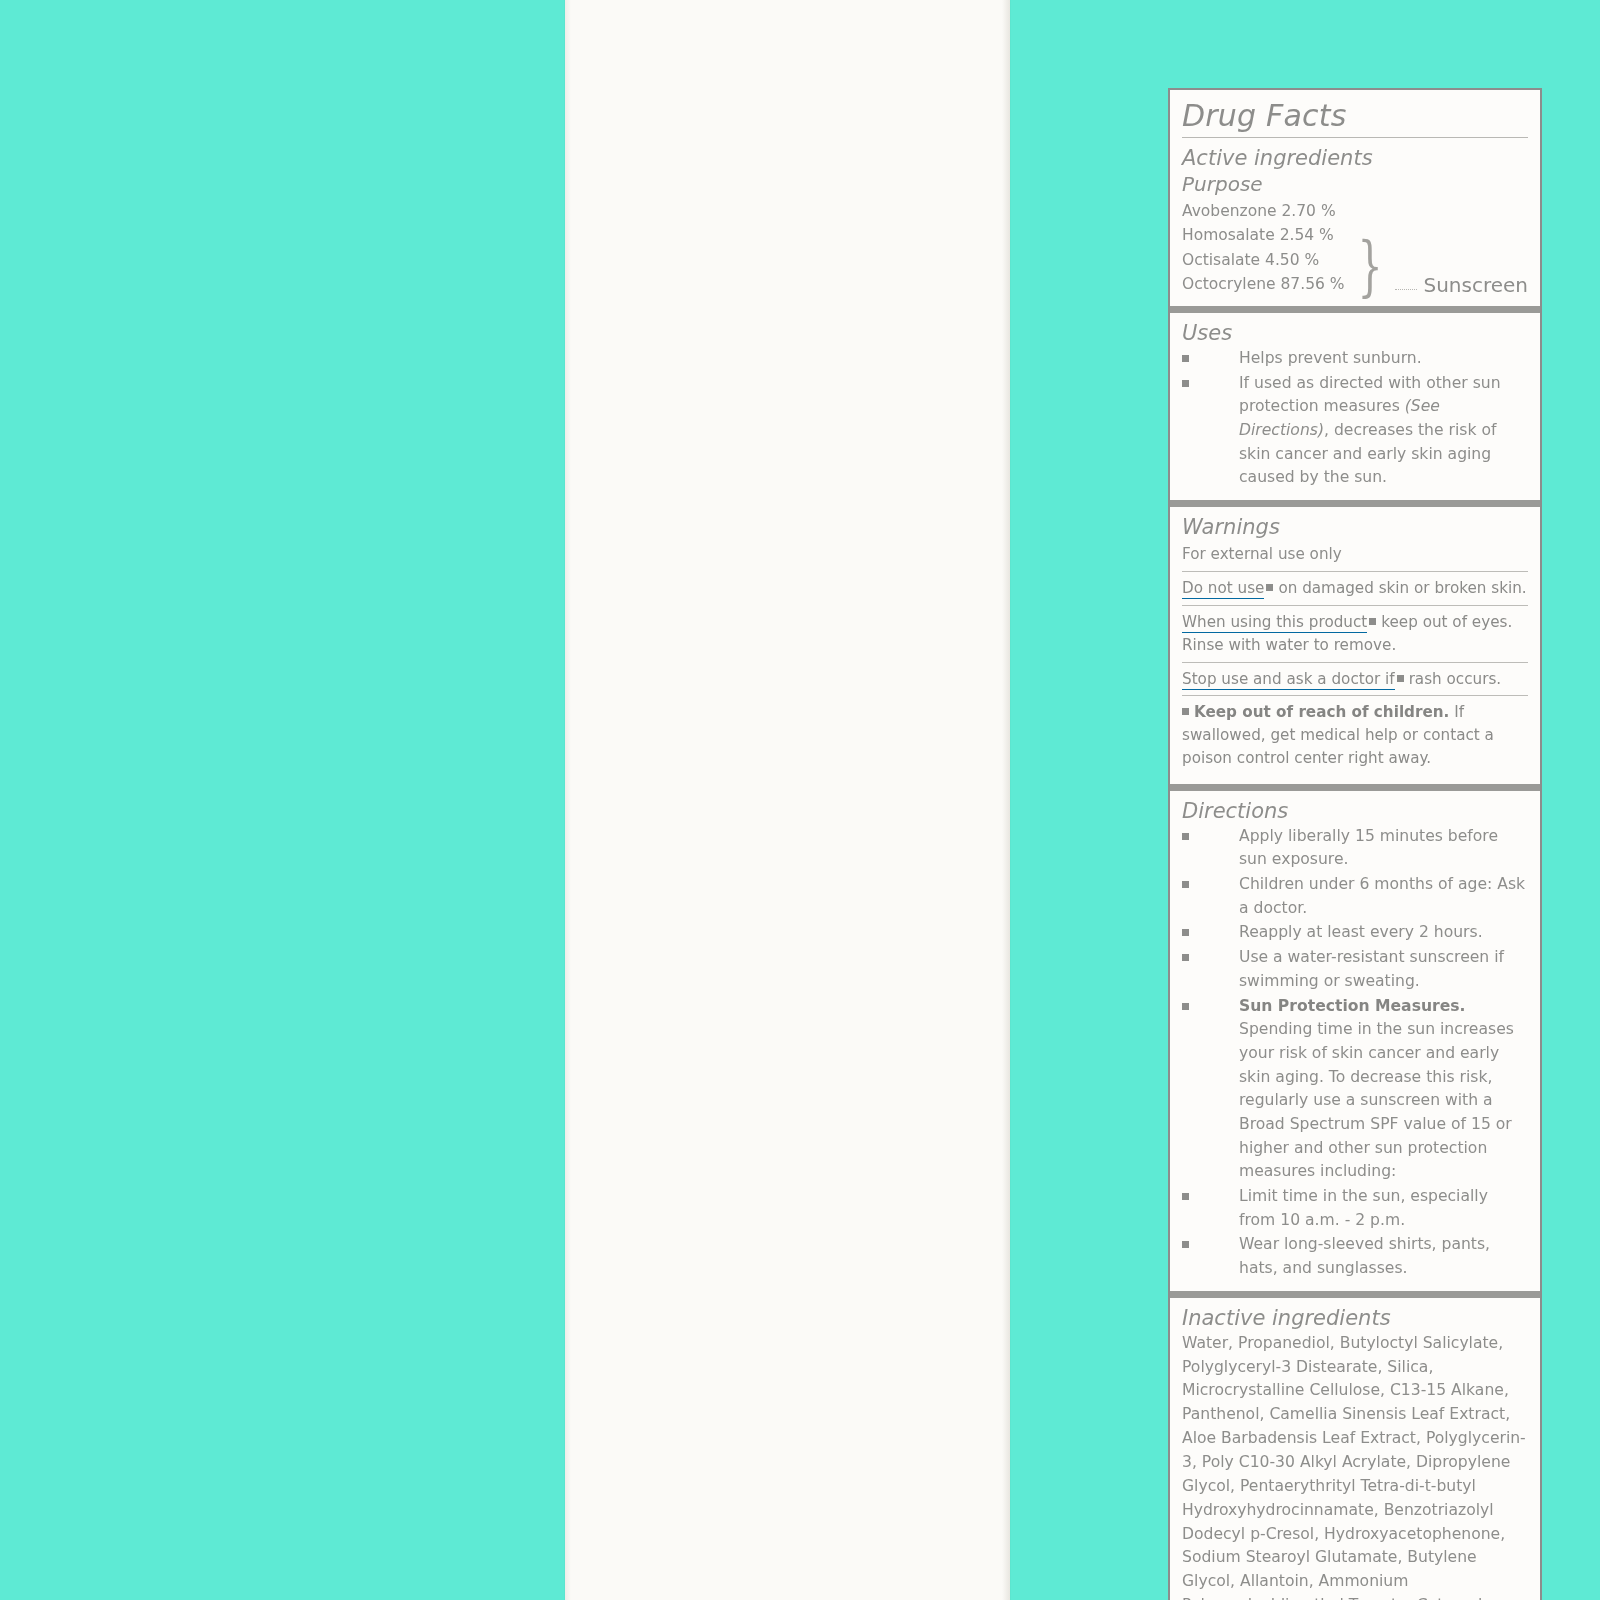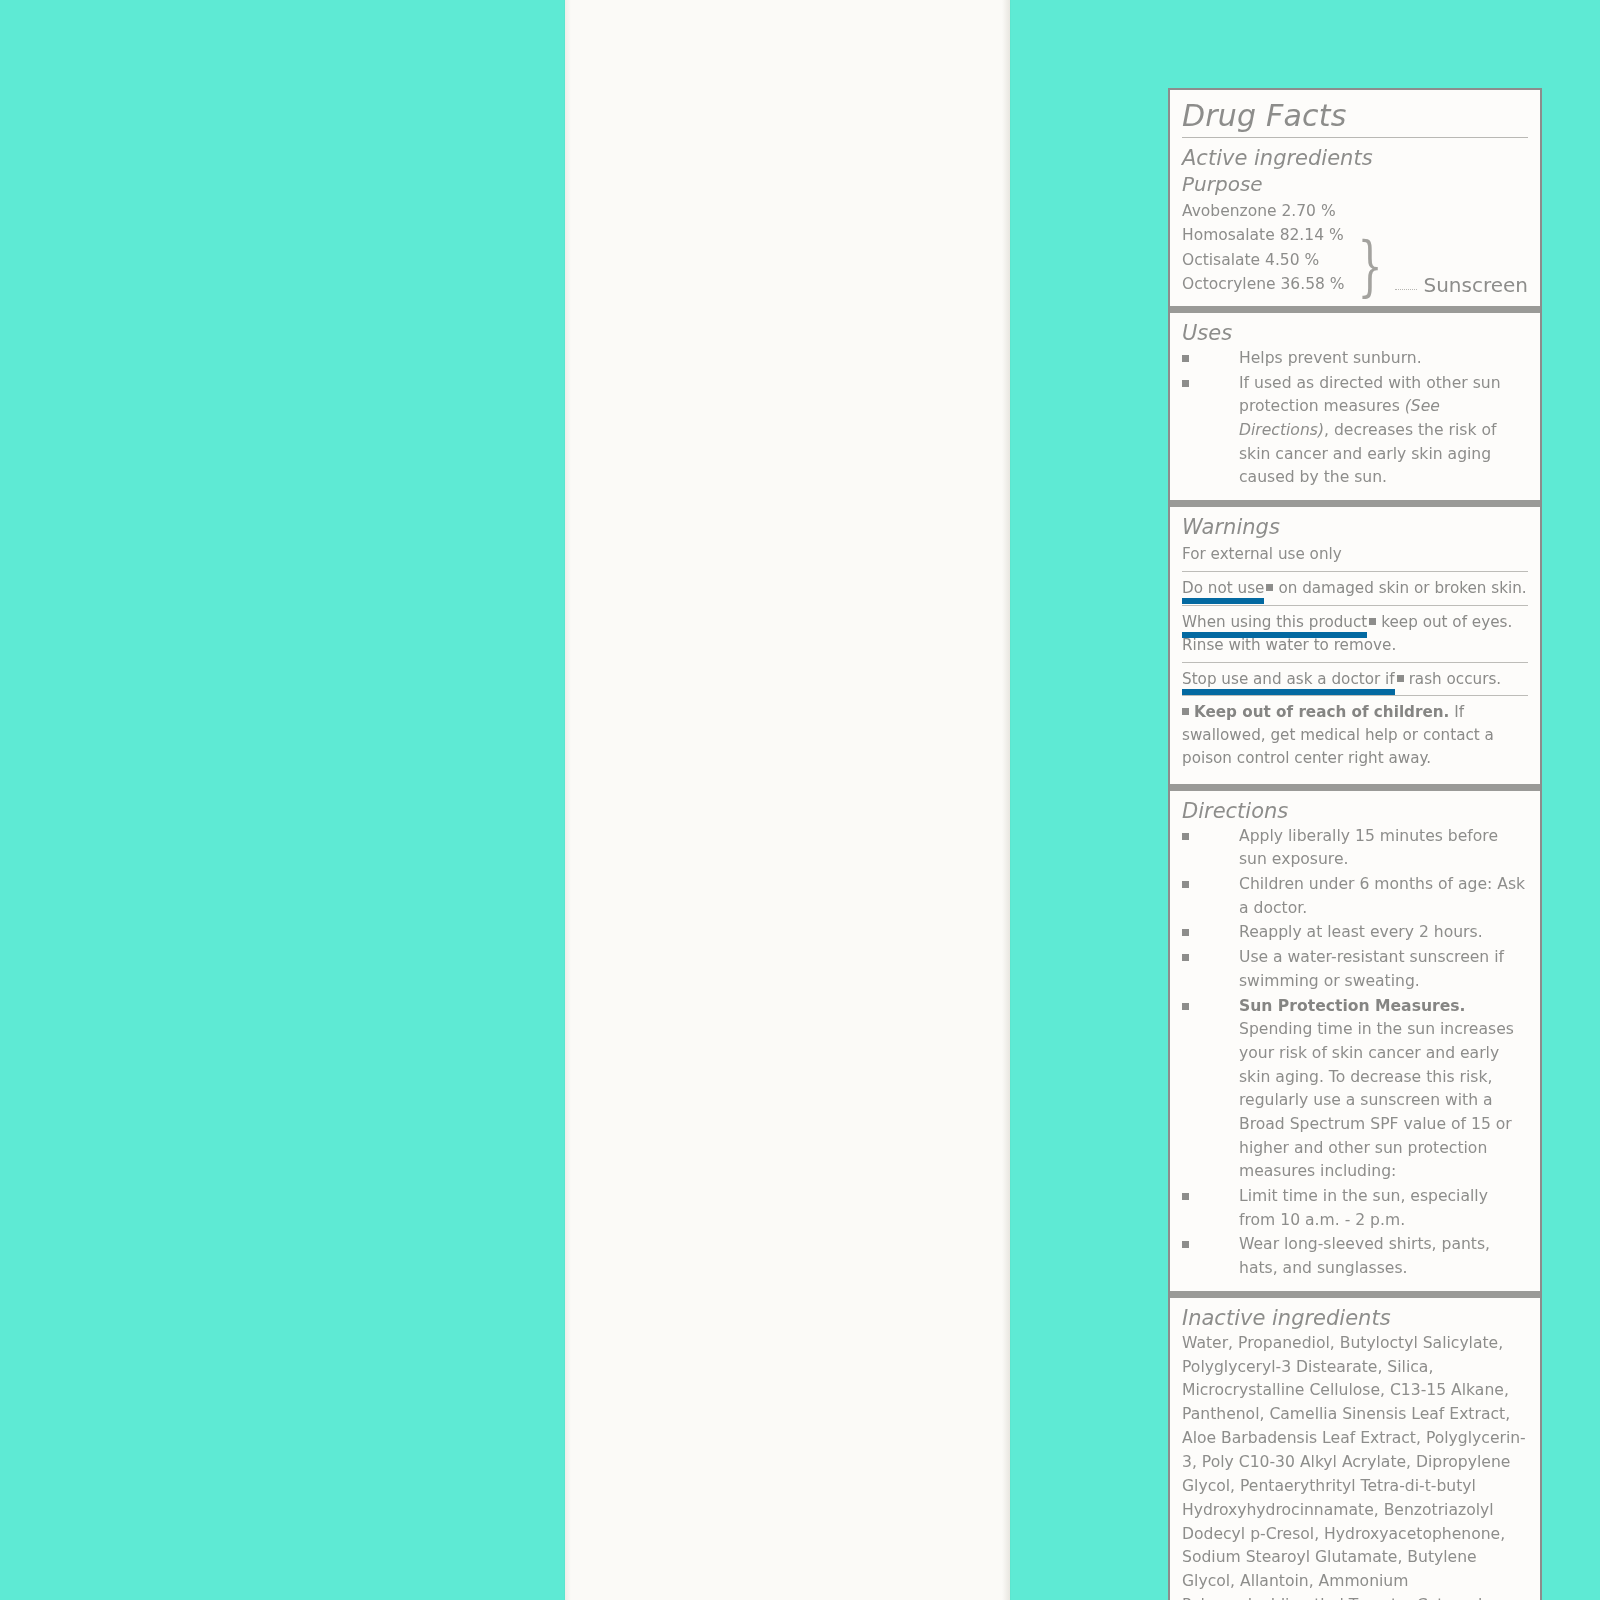--- a/index.html
+++ b/index.html
@@ -148,21 +148,21 @@
     border-top: 1px solid #bdbcb8;
     padding: 5px 0 5px 0;
     font-size: 15.2px;
     line-height: 1.5;
   }
   .warn-first {
     padding: 2px 0 5px 0;
     font-size: 15.2px;
   }
   .underlined {
-    border-bottom: 6px solid #0369a1;
+    border-bottom: 1px solid #0369a1;
     padding-bottom: 1px;
   }
   .bold { font-weight: 700; color: #858583; }
 
   .inactive-txt {
     font-size: 15.6px;
     line-height: 1.53;
     color: #8d8d8b;
   }
   .sec-rel { position: relative; }
@@ -179,23 +179,23 @@
       <div class="rule-thin"></div>
 
       <div class="sec">
         <div class="row-ai">
           <div class="sec-head">Active ingredients</div>
           <div class="purpose-head">Purpose</div>
         </div>
         <div class="ai-wrap">
           <div class="ai-list">
             <div>Avobenzone 2.70 %</div>
-            <div>Homosalate 82.14 %</div>
+            <div>Homosalate 2.54 %</div>
             <div>Octisalate 4.50 %</div>
-            <div>Octocrylene 36.58 %</div>
+            <div>Octocrylene 87.56 %</div>
           </div>
           <div class="brace">}</div>
           <div class="dots"></div>
           <div class="purpose-val">Sunscreen</div>
         </div>
       </div>
 
       <div class="band"></div>
       <div class="sec">
         <div class="sec-head">Uses</div>

